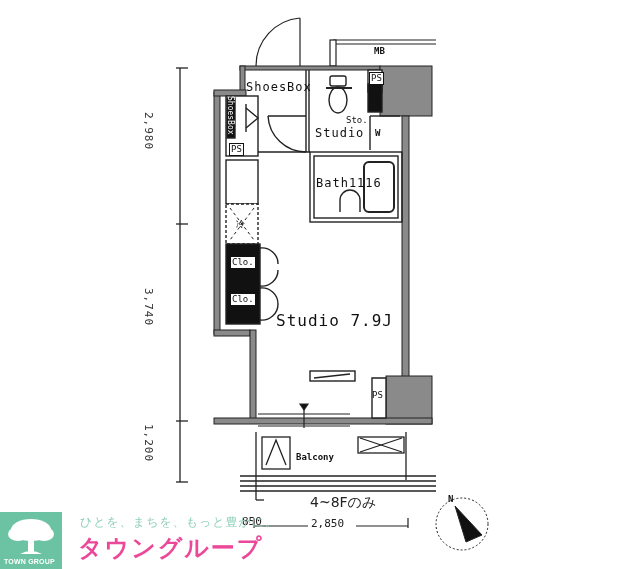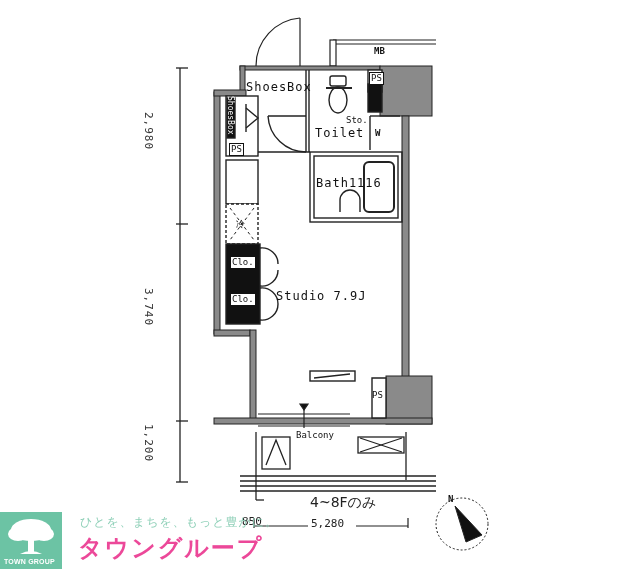--- a/index.html
+++ b/index.html
@@ -1,19 +1,19 @@
 <!DOCTYPE html>
 <html><head>
 <meta charset="utf-8">
 <style>
   html, body { margin:0; padding:0; background:#ffffff; }
   body { width:640px; height:569px; position:relative; overflow:hidden; font-family:"DejaVu Sans Mono", monospace; }
   svg.plan { position:absolute; left:0; top:0; width:640px; height:569px; }
   .lbl { position:absolute; color:#111; white-space:nowrap; font-family:"DejaVu Sans Mono", monospace; }
-  .room-lg { font-size:12px; letter-spacing:1px; }
+  .room-lg { font-size:16px; letter-spacing:1px;margin-top:22px; }
   .room-md { font-size:12px; letter-spacing:1px; }
   .room-sm { font-size:9px; }
   .dim { font-size:11px; color:#222; }
   .dim-v { writing-mode: vertical-rl; font-size:11px; color:#333; letter-spacing:1px; }
   .boxlbl { background:#fff; border:1px solid #111; padding:0 1px; font-size:9px; line-height:11px; }
   .logo-box { position:absolute; left:0; top:512px; width:62px; height:57px; background:#6cc3a4; }
   .logo-text { position:absolute; left:4px; bottom:4px; font-family:"Liberation Sans", sans-serif; font-size:7px; font-weight:bold; color:#fff; letter-spacing:0.2px; }
   .tagline { position:absolute; left:80px; top:514px; font-family:Liberation Mono, monospace; font-size:12px; color:#8fd0b8; letter-spacing:1px; }
   .brand { position:absolute; left:78px; top:532px; font-family:"DejaVu Sans", sans-serif; font-size:24px; color:#ec4899; letter-spacing:2px; font-weight:bold; }
 </style>
@@ -139,41 +139,41 @@
     <line x1="408" y1="518" x2="408" y2="528"></line>
   </g>
 
   <g stroke="#222" stroke-width="1" fill="none">
     <circle cx="462" cy="524" r="26" stroke-dasharray="2,2"></circle>
     <polygon points="455,506 482,535 466,542" fill="#111"></polygon>
   </g>
 </svg>
 
 <div class="lbl room-md" style="left:246px; top:80px;">ShoesBox</div>
-<div class="lbl room-md" style="left:315px; top:126px;">Toilet</div>
+<div class="lbl room-md" style="left:315px; top:126px;">Studio</div>
 <div class="lbl room-sm" style="left:346px; top:115px;text-align:center;">Sto.</div>
 <div class="lbl room-sm" style="left:375px; top:128px; font-weight:bold;">W</div>
 <div class="lbl room-md" style="left:316px; top:176px;text-align:center;">Bath1116</div>
 <div class="lbl room-lg" style="left:276px; top:289px;">Studio 7.9J</div>
-<div class="lbl room-sm" style="left:296px; top:430px;">Balcony</div>
+<div class="lbl room-sm" style="left:296px; top:452px;font-weight:bold;">Balcony</div>
 
 <div class="lbl boxlbl" style="left:230px; top:256px;">Clo.</div>
 <div class="lbl boxlbl" style="left:230px; top:293px;">Clo.</div>
 <div class="lbl boxlbl" style="left:229px; top:143px;">PS</div>
 <div class="lbl boxlbl" style="left:369px; top:72px;">PS</div>
 <div class="lbl room-sm" style="left:372px; top:390px;">PS</div>
 <div class="lbl room-sm" style="left:374px; top:46px; font-weight:bold;">MB</div>
 <div class="lbl room-sm" style="left:236px; top:218px;">冷</div>
 <div class="lbl" style="left:226px; top:96px; writing-mode:vertical-rl; font-size:8px; color:#fff;">ShoesBox</div>
 
 <div class="lbl dim-v" style="left:142px; top:112px;">2,980</div>
 <div class="lbl dim-v" style="left:142px; top:288px;">3,740</div>
 <div class="lbl dim-v" style="left:142px; top:424px;">1,200</div>
 <div class="lbl dim" style="left:228px; top:515px;margin-left:14px;">850</div>
-<div class="lbl dim" style="left:311px; top:517px;">5,280</div>
+<div class="lbl dim" style="left:311px; top:517px;">2,850</div>
 <div class="lbl dim" style="left:310px; top:494px; font-family:'DejaVu Sans', sans-serif; font-size:14px;">4~8Fのみ</div>
 <div class="lbl room-sm" style="left:448px; top:494px; font-weight:bold;">N</div>
 
 <div class="logo-box">
   <svg width="62" height="44" viewBox="0 0 62 44" style="position:absolute; left:0; top:2px;">
     <ellipse cx="31" cy="16" rx="20" ry="11" fill="#fff"></ellipse>
     <ellipse cx="18" cy="20" rx="10" ry="7" fill="#fff"></ellipse>
     <ellipse cx="44" cy="20" rx="10" ry="7" fill="#fff"></ellipse>
     <rect x="28" y="22" width="6" height="16" fill="#fff"></rect>
     <path d="M20,40 Q31,34 42,40 Z" fill="#fff"></path>

